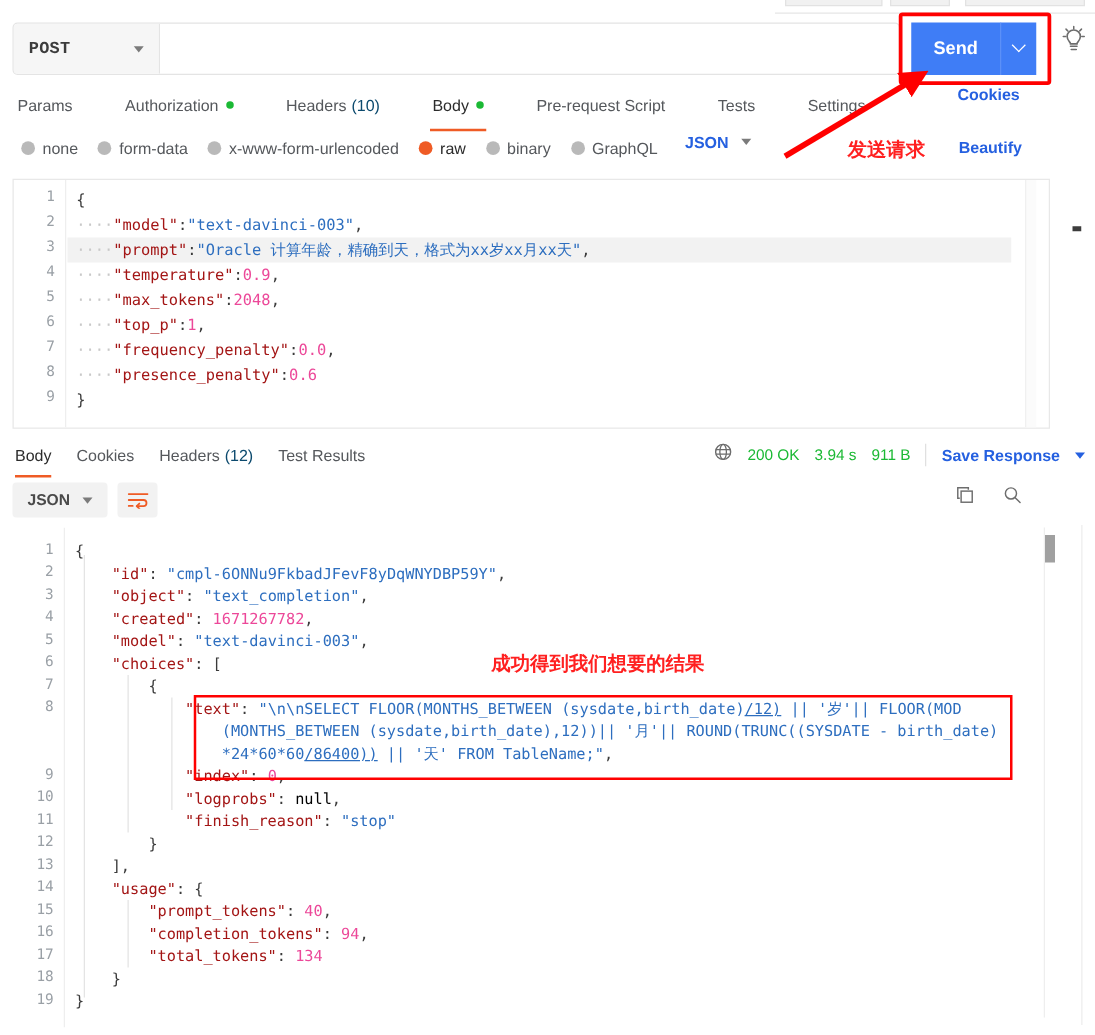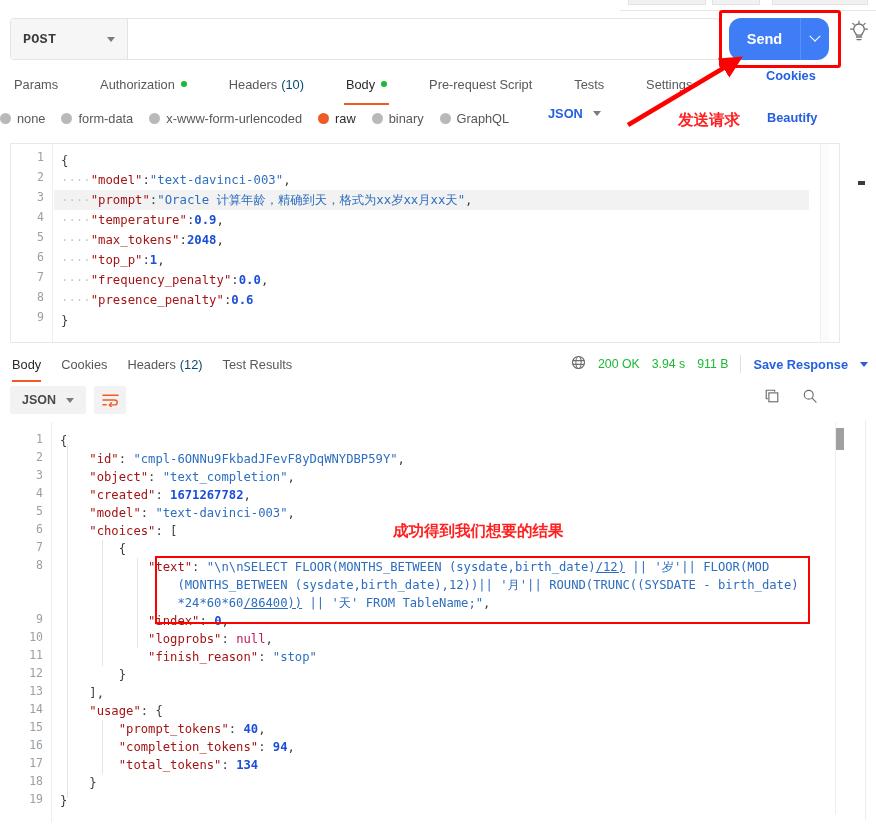--- a/index.html
+++ b/index.html
@@ -51,21 +51,21 @@
     border-top: 5px solid #7b7b7b;
   }
   .url-input {
     flex: 1; display: flex; align-items: center; padding: 0 12px;
     font-size: 13.5px; color: #3c3c3c; background: #f6f6f6; cursor: text;
   }
 
   
   .send-wrap {
     position: absolute; top: 18px; left: 729px; width: 100px; height: 42px;
-    display: flex; border-radius: 12px; overflow: hidden; background: #3f7df6;
+    display: flex; border-radius: 0; overflow: hidden; background: #3f7df6;
   }
   .send-btn {
     flex: 1; display: flex; align-items: center; justify-content: center;
     color: #fff; font-size: 14.5px; font-weight: bold; cursor: pointer;
     border-right: 1px solid #5b90f8;
   }
   .send-caret {
     width: 28px; display: flex; align-items: center; justify-content: center; cursor: pointer;
   }
   .send-caret i {
@@ -107,21 +107,21 @@
     position: absolute; top: 68px; left: 766px; font-size: 12.8px;
     color: #2560e0; font-weight: bold; cursor: pointer;
   }
   .beautify-link {
     position: absolute; top: 110px; left: 767px; font-size: 12.8px;
     color: #2560e0; font-weight: bold; cursor: pointer;
   }
 
   
   .body-types {
-    position: absolute; top: 106px; left: 0; height: 24px;
+    position: absolute; top: 106px; left: 17px; height: 24px;
     display: flex; align-items: center; text-align: center;
   }
   .radio-item {
     display: flex; align-items: center; margin-right: 16px; cursor: pointer;
     font-size: 12.8px; color: #55585c; white-space: nowrap;
   }
   .radio-dot {
     width: 11px; height: 11px; border-radius: 50%; background: #b9b9b9;
     margin-right: 6px; flex: none;
   }
@@ -148,21 +148,21 @@
     font-family: "DejaVu Sans Mono", monospace;
   }
   .code-area {
     position: absolute; top: 0; left: 50px; right: 0; bottom: 0;
     font-family: "DejaVu Sans Mono", monospace; font-size: 12.3px;
     line-height: 20px; white-space: pre; color: #3b3b3b;
   }
   .code-line { position: absolute; left: 0; white-space: pre; }
   .k { color: #a31515; }
   .s { color: #2d6ebf; }
-  .n { color: #1d4ed8; font-weight: bold; }
+  .n { color: #ec4899; }
   .p { color: #3b3b3b; }
   .ws { color: #c8c8c8; }
   .hl-row { background: #f2f2f2; }
 
   .req-scroll-track {
     position: absolute; top: 0; right: 10px; width: 9px; bottom: 0;
     background: #fbfbfb; border-left: 1px solid #f0f0f0; box-sizing: border-box;
   }
   .req-scroll-thumb {
     position: absolute; top: 38px; right: 11px; width: 7px; height: 4px;
@@ -478,21 +478,21 @@
       <div class="code-line" style="top:82px"><span class="ws">    </span><span class="k">"model"</span><span class="p">: </span><span class="s">"text-davinci-003"</span><span class="p">,</span></div>
       <div class="code-line" style="top:100px"><span class="ws">    </span><span class="k">"choices"</span><span class="p">: [</span></div>
       <div class="code-line" style="top:118px"><span class="ws">        </span><span class="p">{</span></div>
 
       
       <div class="code-line" style="top:136px"><span class="ws">            </span><span class="k">"text"</span><span class="p">: </span><span class="s">"\n\nSELECT FLOOR(MONTHS_BETWEEN (sysdate,birth_date)</span><span class="s ul">/12)</span><span class="s"> || '岁'|| FLOOR(MOD</span></div>
       <div class="code-line" style="top:154px"><span class="ws">                </span><span class="s">(MONTHS_BETWEEN (sysdate,birth_date),12))|| '月'|| ROUND(TRUNC((SYSDATE - birth_date)</span></div>
       <div class="code-line" style="top:172px"><span class="ws">                </span><span class="s">*24*60*60</span><span class="s ul">/86400))</span><span class="s"> || '天' FROM TableName;"</span><span class="p">,</span></div>
 
       <div class="code-line" style="top:190px"><span class="ws">            </span><span class="k">"index"</span><span class="p">: </span><span class="n">0</span><span class="p">,</span></div>
-      <div class="code-line" style="top:208px"><span class="ws">            </span><span class="k">"logprobs"</span><span class="p">: </span><span class="s" style="color:#be185d">null</span><span class="p">,</span></div>
+      <div class="code-line" style="top:208px"><span class="ws">            </span><span class="k">"logprobs"</span><span class="p">: </span><span class="s" style="color:#000000">null</span><span class="p">,</span></div>
       <div class="code-line" style="top:226px"><span class="ws">            </span><span class="k">"finish_reason"</span><span class="p">: </span><span class="s">"stop"</span></div>
       <div class="code-line" style="top:244px"><span class="ws">        </span><span class="p">}</span></div>
       <div class="code-line" style="top:262px"><span class="ws">    </span><span class="p">],</span></div>
       <div class="code-line" style="top:280px"><span class="ws">    </span><span class="k">"usage"</span><span class="p">: {</span></div>
       <div class="code-line" style="top:298px"><span class="ws">        </span><span class="k">"prompt_tokens"</span><span class="p">: </span><span class="n">40</span><span class="p">,</span></div>
       <div class="code-line" style="top:316px"><span class="ws">        </span><span class="k">"completion_tokens"</span><span class="p">: </span><span class="n">94</span><span class="p">,</span></div>
       <div class="code-line" style="top:334px"><span class="ws">        </span><span class="k">"total_tokens"</span><span class="p">: </span><span class="n">134</span></div>
       <div class="code-line" style="top:352px"><span class="ws">    </span><span class="p">}</span></div>
       <div class="code-line" style="top:370px"><span class="p">}</span></div>
     </div>

